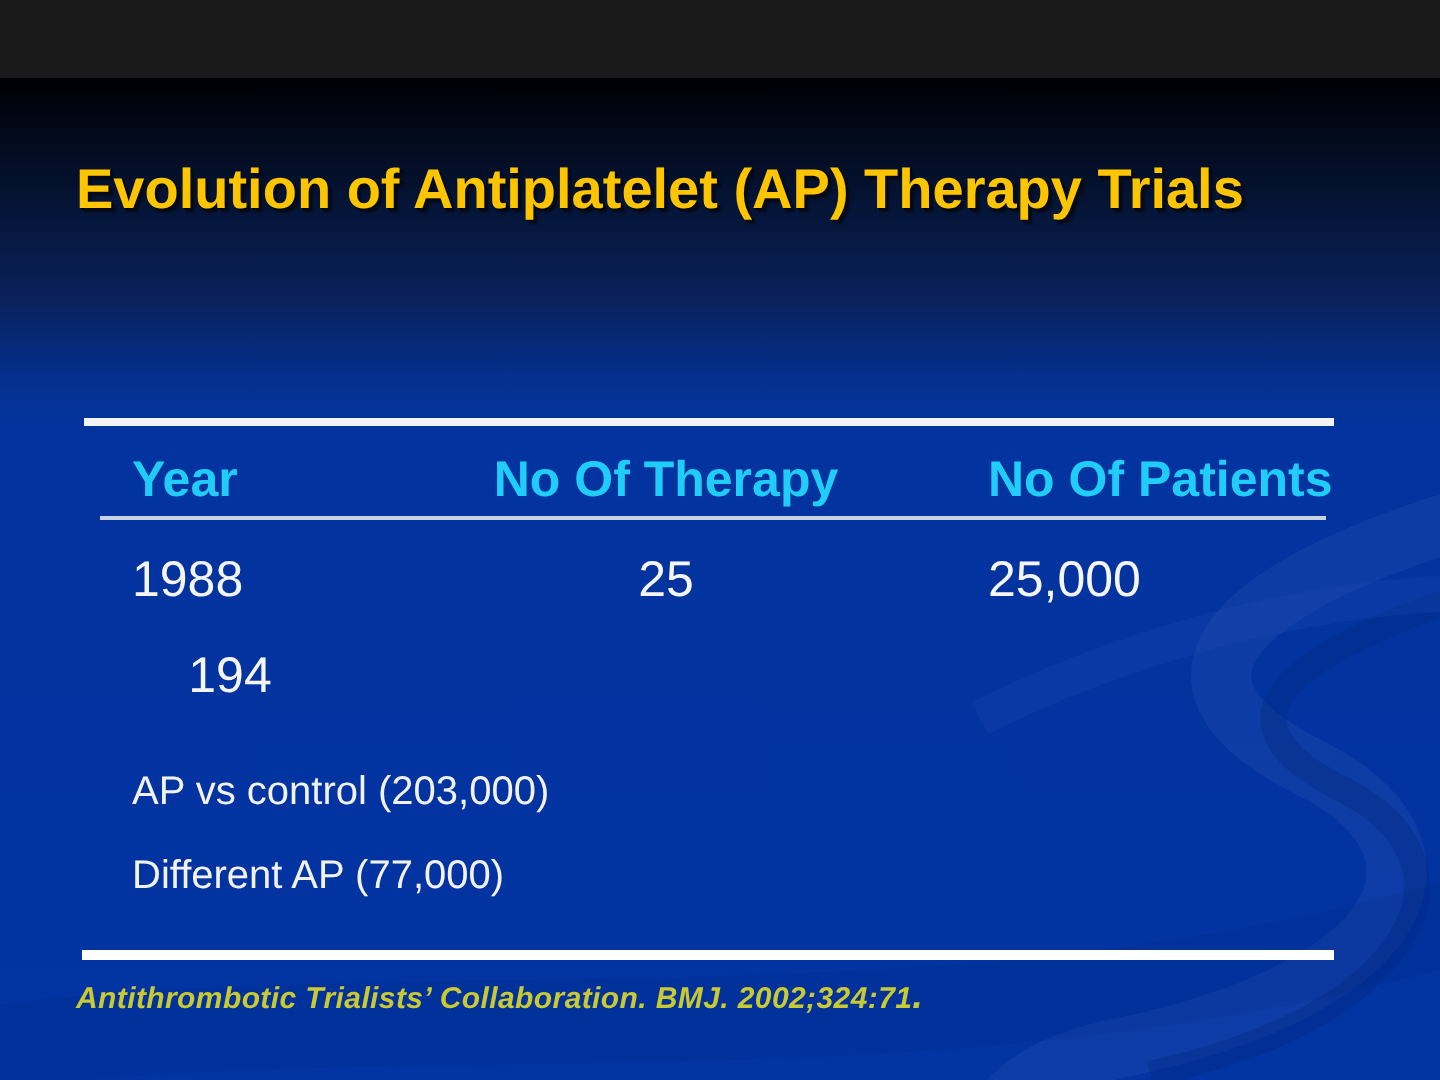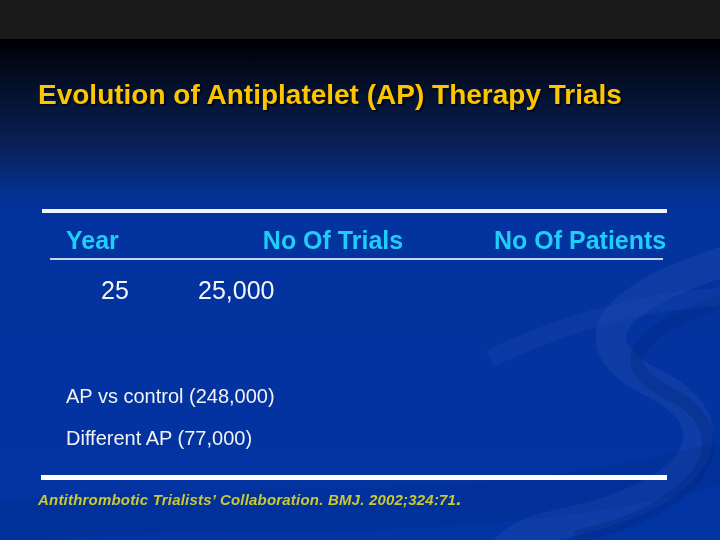--- a/index.html
+++ b/index.html
@@ -57,34 +57,36 @@
     <path d="M-20,487 C200,455 480,498 740,418" fill="none" stroke="#00297f" stroke-width="42" opacity="0.18"></path>
     <path d="M490,320 C570,280 670,255 750,258" fill="none" stroke="#2b53b4" stroke-width="18" opacity="0.22"></path>
   </svg>
 
   <h1 class="title">Evolution of Antiplatelet (AP) Therapy Trials</h1>
 
   <div class="rule rule-top"></div>
 
   <div class="trow thead">
     <span class="c1">Year</span>
-    <span class="c2">No Of Trials</span>
+    <span class="c2">No Of Therapy</span>
     <span class="c3">No Of Patients</span>
   </div>
 
   <div class="rule rule-mid"></div>
 
   <div class="trow r1">
+    <span class="c1">1988</span>
     <span class="c2">25</span>
     <span class="c3">25,000</span>
   </div>
 
   <div class="trow r2">
+    <span class="c2">194</span>
   </div>
 
-  <div class="note n1">AP vs control (248,000)</div>
+  <div class="note n1">AP vs control (203,000)</div>
   <div class="note n2">Different AP (77,000)</div>
 
   <div class="rule rule-bottom"></div>
 
   <p class="citation"><span>Antithrombotic Trialists’ Collaboration. BMJ. 2002;324:71</span><span class="period">.</span></p>
 
 </div>
 
 </body></html>

